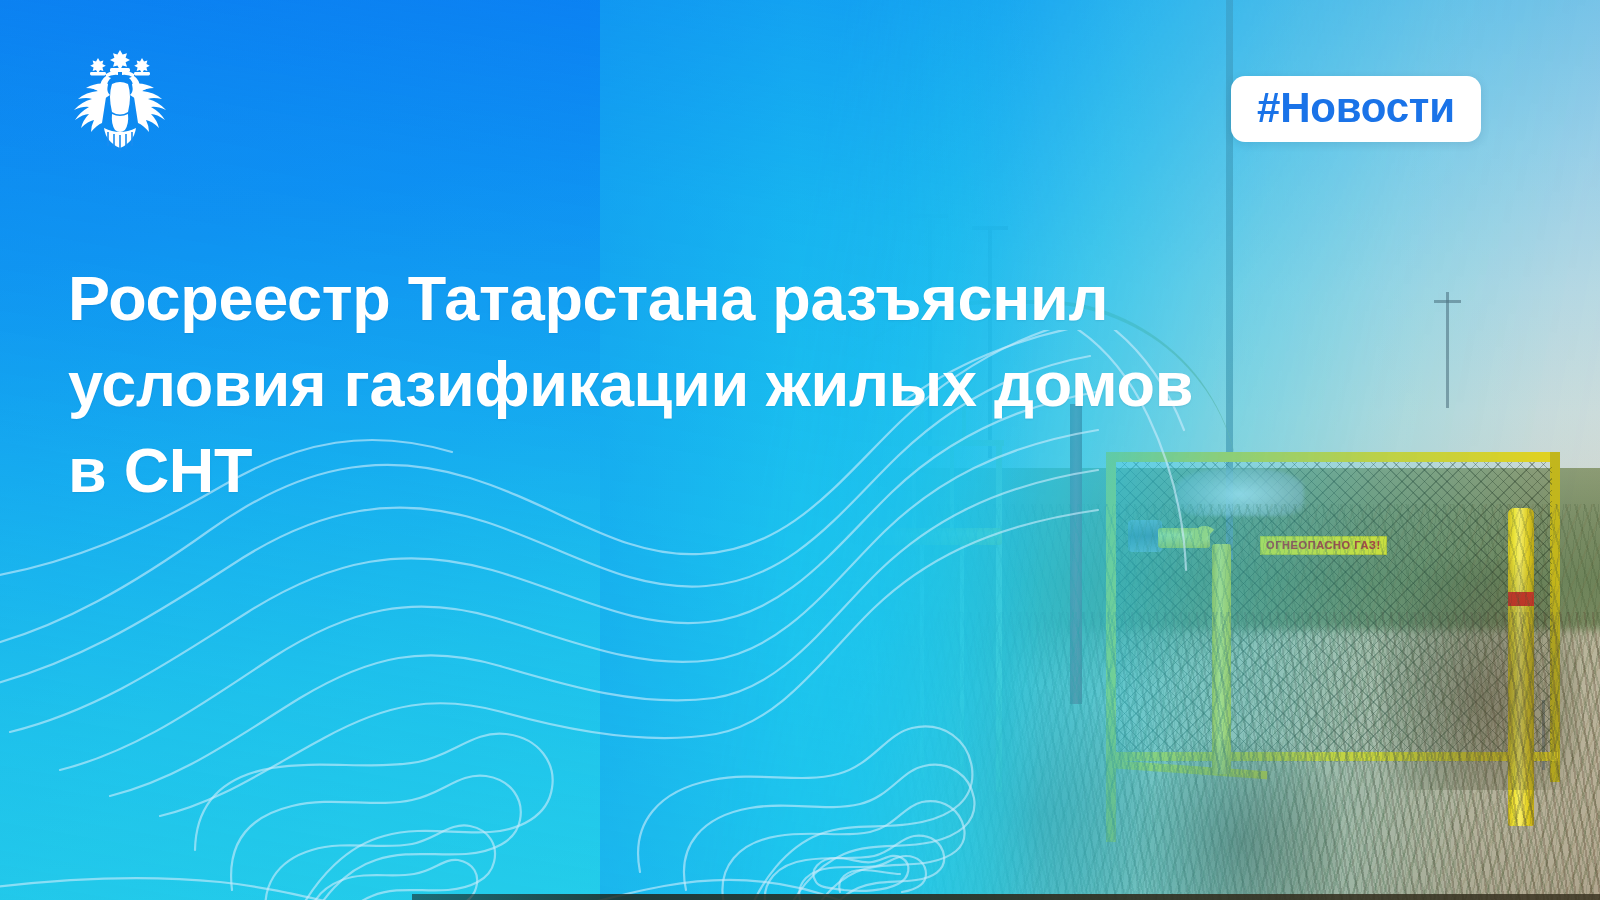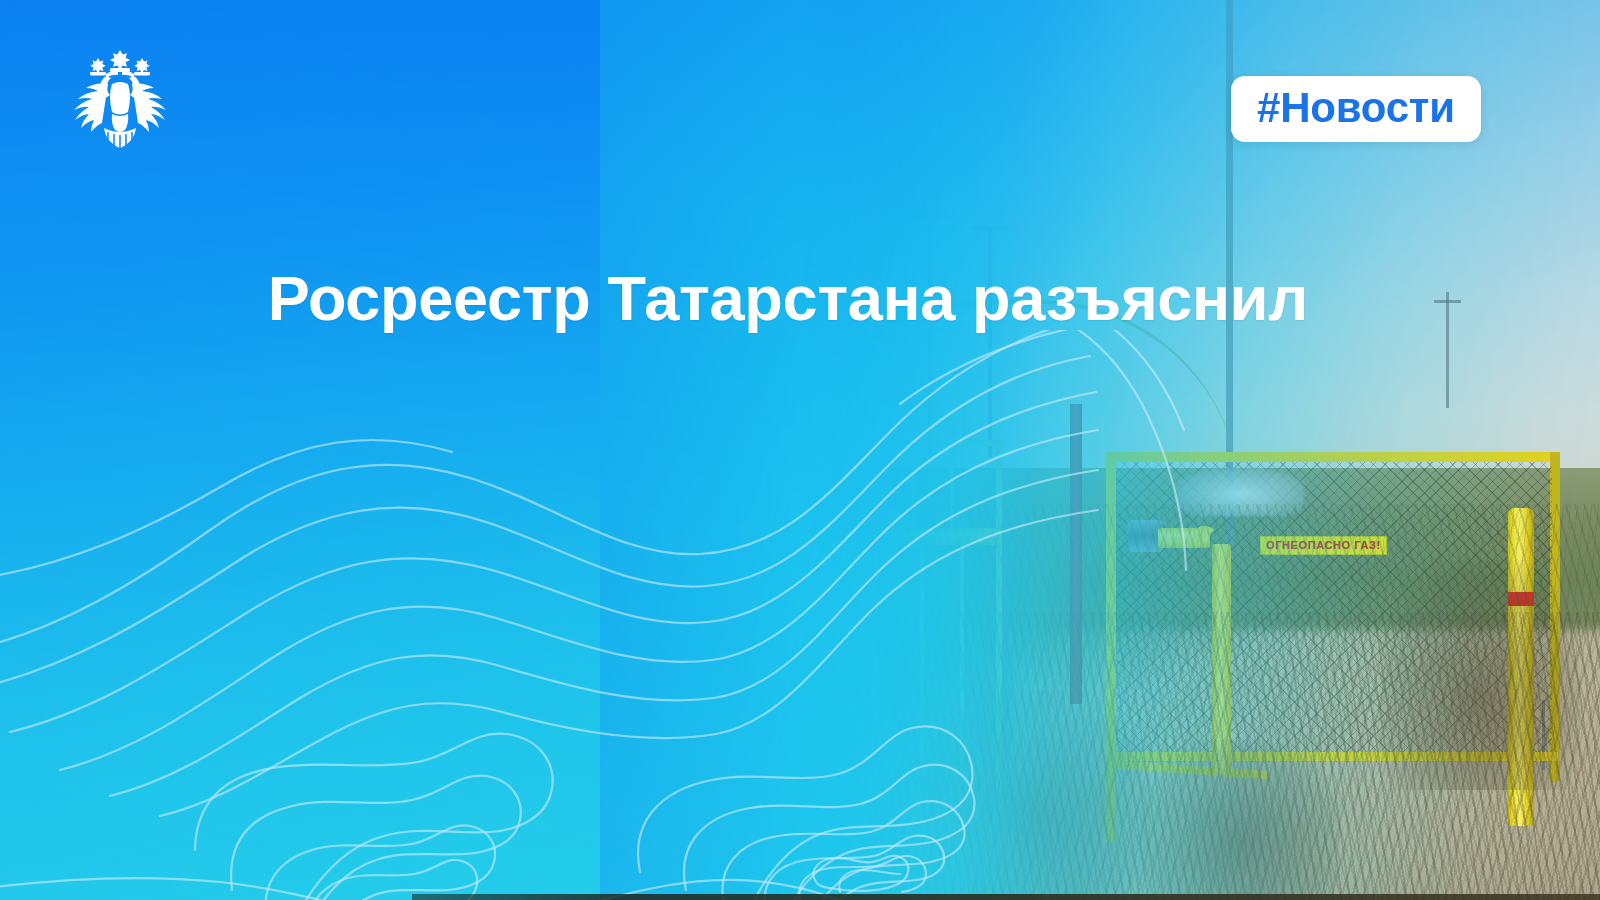--- a/index.html
+++ b/index.html
@@ -289,21 +289,21 @@
     position: absolute;
     left: 68px; top: 255px;
     width: 1240px;
     color: #ffffff;
     font-size: 63px;
     font-weight: bold;
     line-height: 86px;
     letter-spacing: -.3px;
     text-shadow: 0 1px 2px rgba(0,50,110,.10);
   }
-  .headline span { display: block; white-space: nowrap; text-align: right; }
+  .headline span { display: block; white-space: nowrap; }
 
   
   .bottom-strip {
     position: absolute;
     left: 412px; bottom: 0; right: 0; height: 6px;
     background: linear-gradient(90deg, rgba(20,30,28,.55) 0%, rgba(30,38,30,.85) 18%, rgba(46,44,30,.9) 55%, rgba(60,54,36,.85) 100%);
   }
 </style>
 </head>
 <body>
@@ -475,16 +475,18 @@
         <path d="M36 84 q16 8 32 0 q-2 14 -16 20 q-14 -6 -16 -20z"></path>
         <path d="M40 88 l0 14 M46 90 l0 15 M52 91 l0 16 M58 90 l0 15 M64 88 l0 14" stroke="#1a8cf0" stroke-width="1.6"></path>
       </g>
     </svg>
   </div>
 
   <div class="badge">#Новости</div>
 
   <div class="headline">
     <span>Росреестр Татарстана разъяснил</span>
+    <span>условия газификации жилых домов</span>
+    <span>в СНТ</span>
   </div>
 
   <div class="bottom-strip"></div>
 </div>
 
 </body></html>

